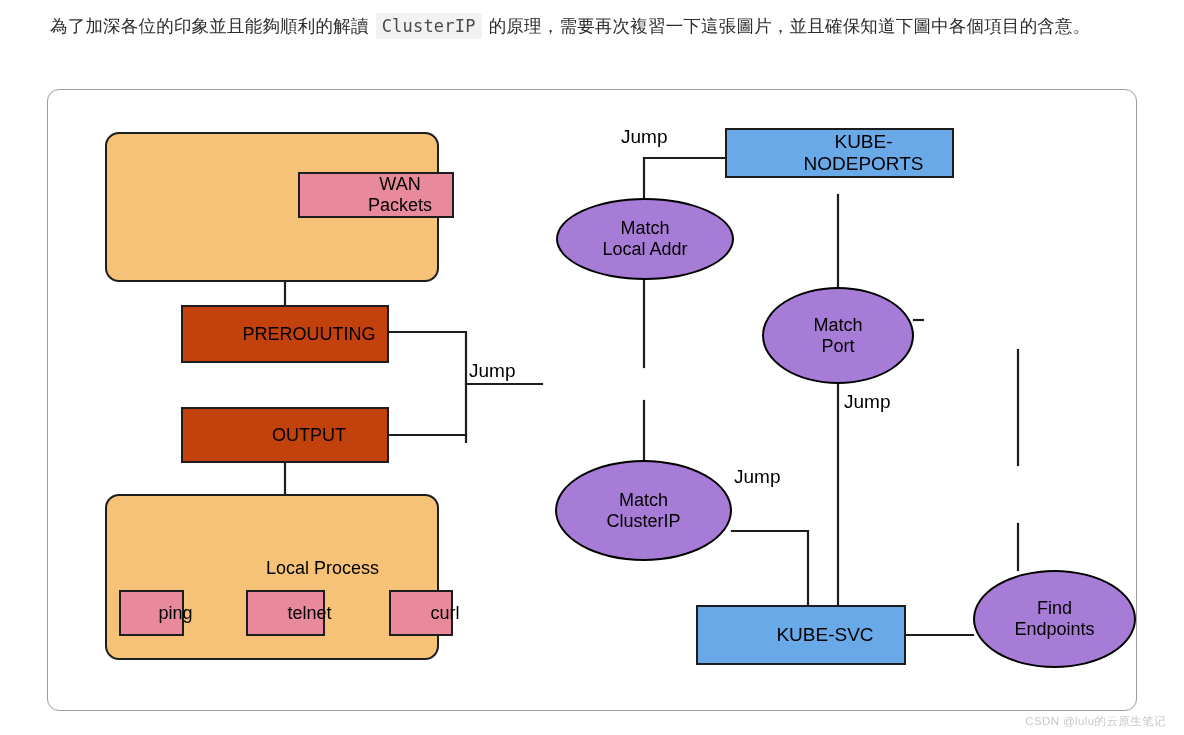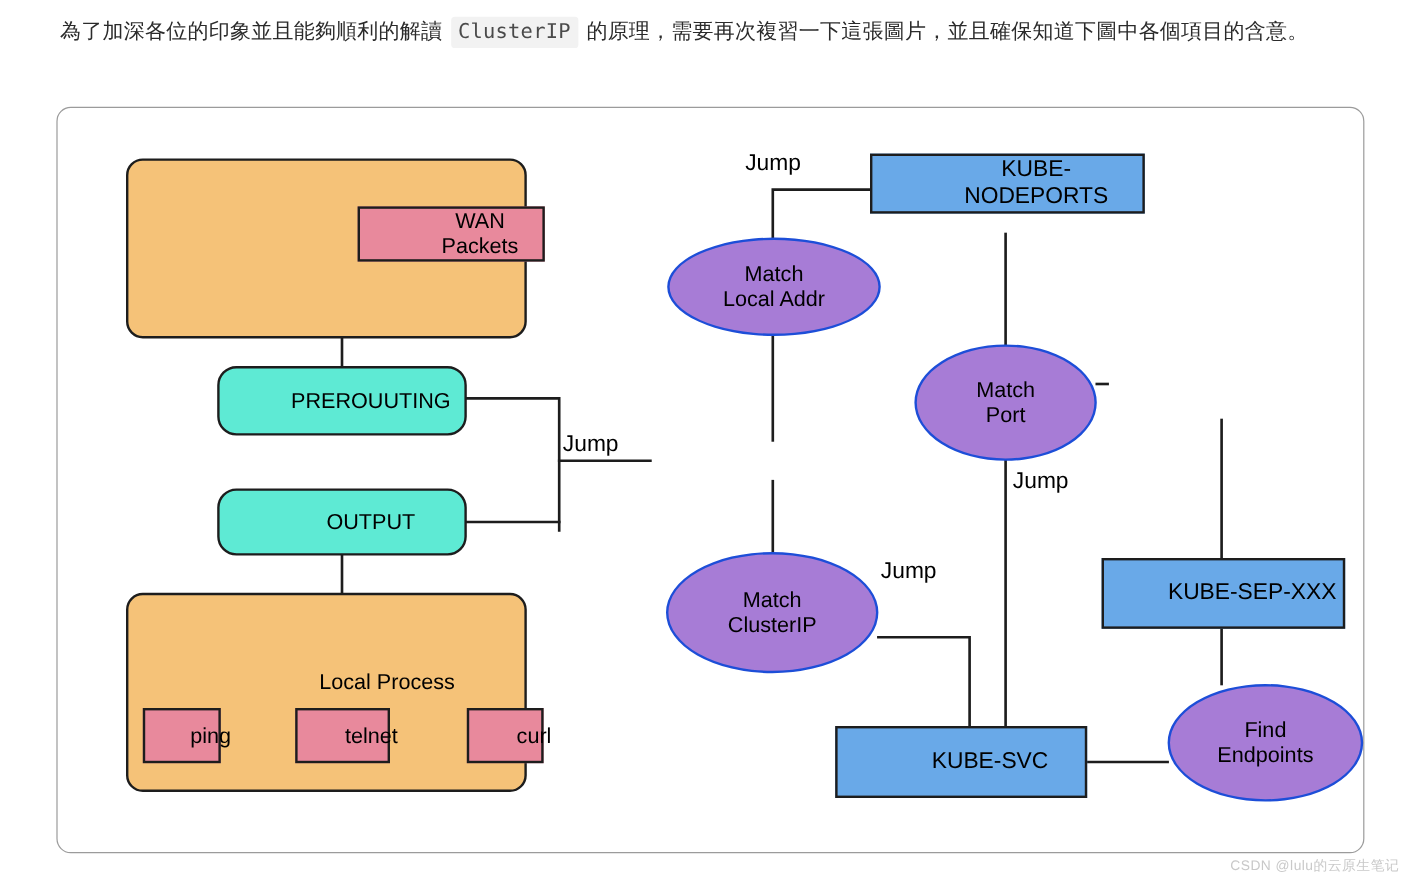--- a/index.html
+++ b/index.html
@@ -84,26 +84,26 @@
     border: 2px solid #1d1d1d;
     border-radius: 14px;
   }
 
   .rect-node {
     border: 2px solid #1d1d1d;
     padding-left: 48px;
   }
 
   .ellipse-node {
-    border: 2px solid #1d4ed8;
+    border: 2px solid #000000;
     border-radius: 50%;
   }
 
   .fill-pink   { background: #e8899c; }
-  .fill-green  { background: #5eead4; border-radius: 16px; }
+  .fill-green  { background: #c2410c; }
   .fill-blue   { background: #69a9e8; }
   .fill-purple { background: #a77cd6; }
 
   .plain-label {
     position: absolute;
     color: #000000;
     background: transparent;
     white-space: nowrap;
   }
 
@@ -213,23 +213,20 @@
       <span>Match
 ClusterIP</span>
     </div>
 
     <div class="node ellipse-node fill-purple" style="left:714px; top:197px; width:152px; height:97px; font-size:18px;">
       <span>Match
 Port</span>
     </div>
 
 
-    <div class="node rect-node fill-blue" style="left:870px; top:375px; width:203px; height:59px; font-size:19px;">
-      <span>KUBE-SEP-XXX</span>
-    </div>
 
     <div class="node rect-node fill-blue" style="left:648px; top:515px; width:210px; height:60px; font-size:19px;">
       <span>KUBE-SVC</span>
     </div>
 
     <div class="node ellipse-node fill-purple" style="left:925px; top:480px; width:163px; height:98px; font-size:18px;">
       <span>Find
 Endpoints</span>
     </div>
 

